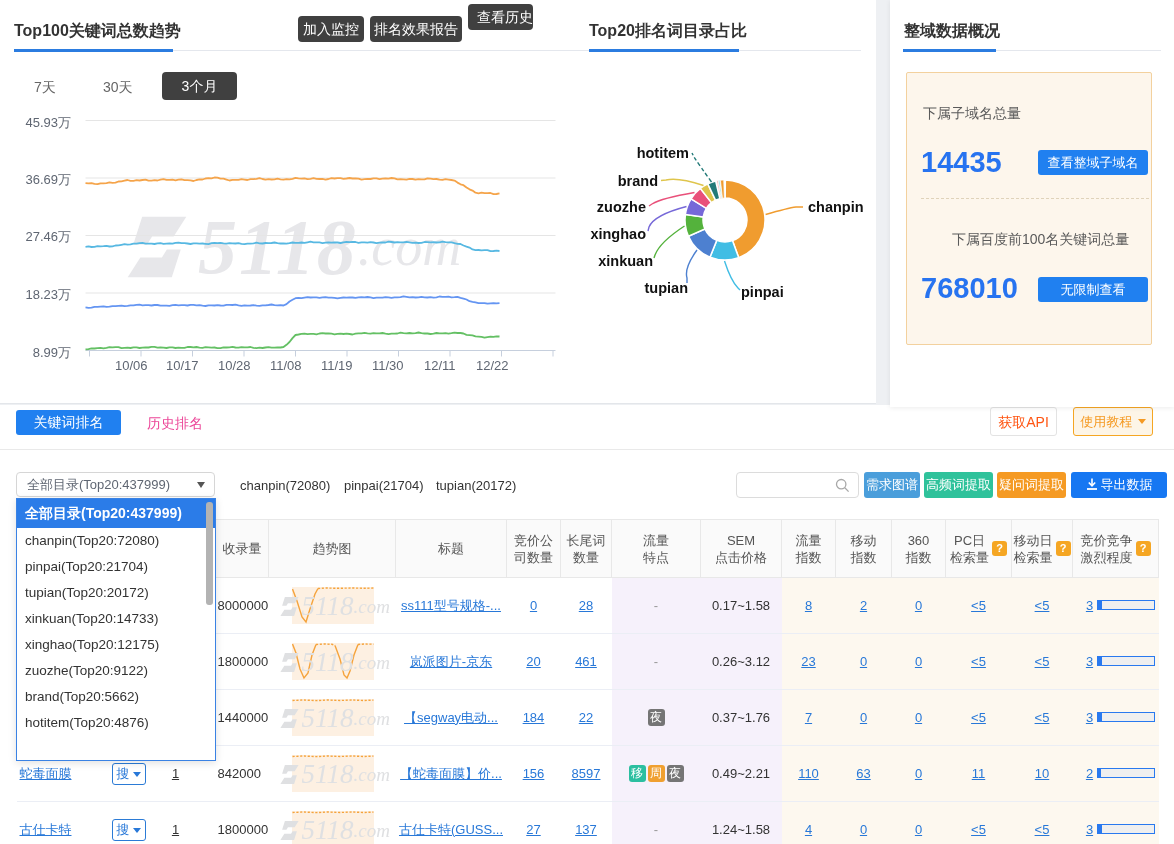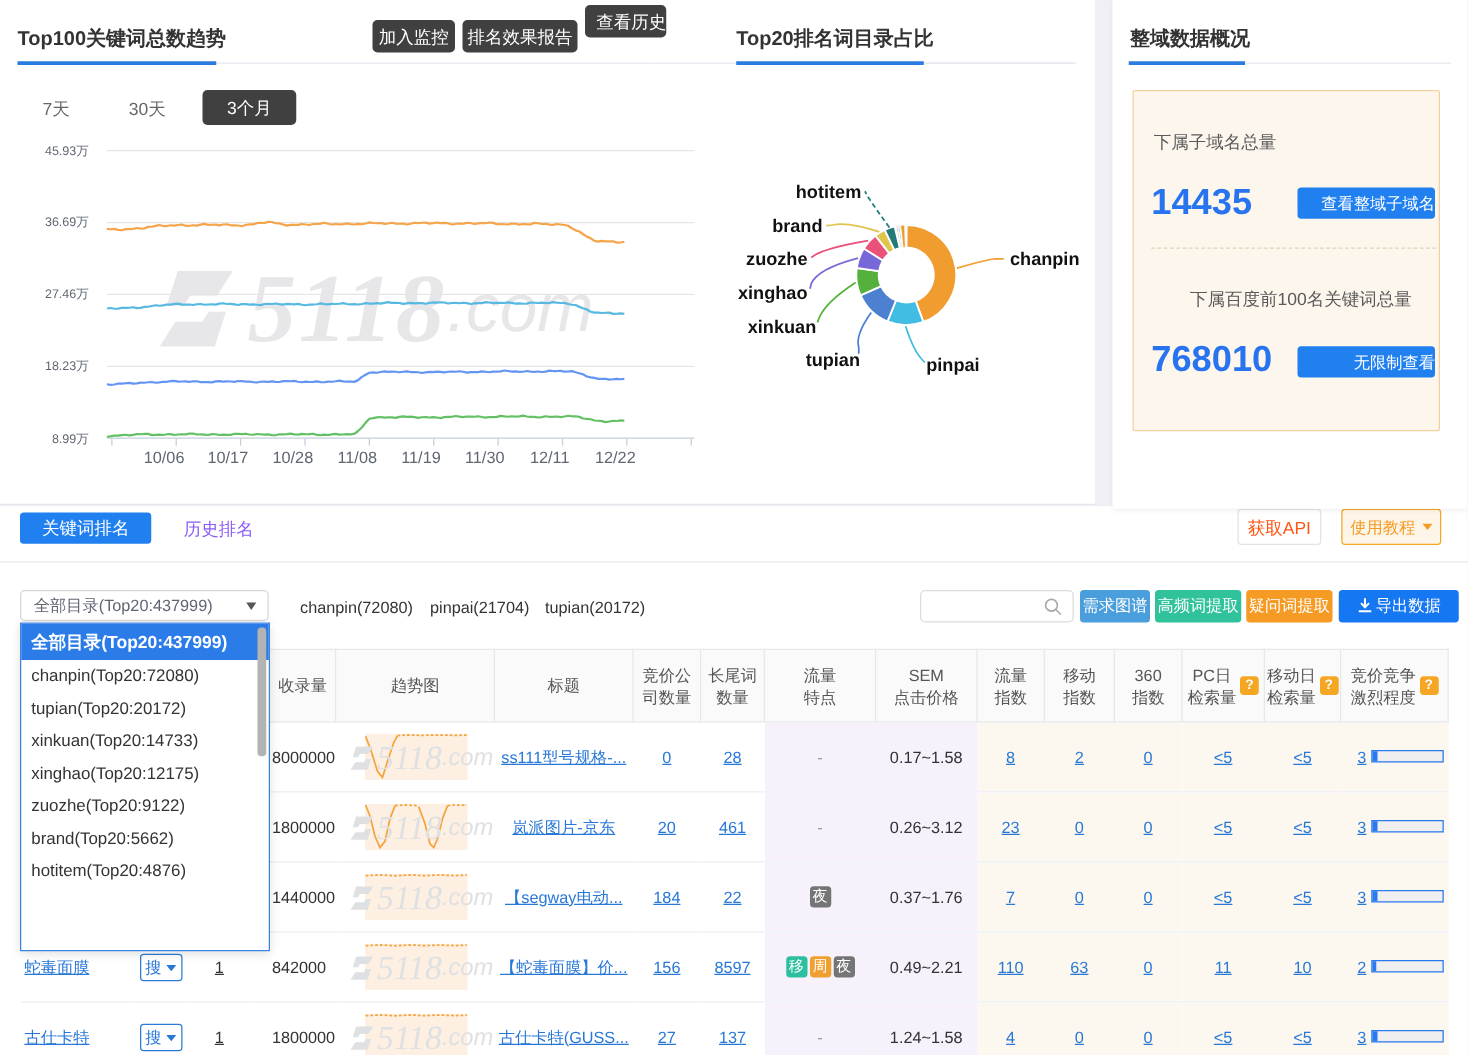--- a/index.html
+++ b/index.html
@@ -9,36 +9,36 @@
   border-bottom:1px solid #e3e6ea; }
 #right-panel { position:absolute; left:890px; top:0; width:284px; height:407px; background:#fff;
   box-shadow:0 1px 5px rgba(0,0,0,.08); z-index:30; }
 #bottom-panel { position:absolute; left:0; top:405px; width:1174px; height:439px; background:#fff; }
 .cardtitle { font-size:16px; font-weight:bold; color:#333; }
 .grayline { position:absolute; height:1px; background:#e4e7ed; }
 .blueline { position:absolute; height:3px; background:#2b7ce0; }
 .btn-blue { position:absolute; background:#404040; color:#fff; font-size:14px; text-align:center;
   border-radius:4px; }
 .xlab { position:absolute; top:358px; width:52px; text-align:left; font-size:13px; color:#5f6672; }
-.ylab { position:absolute; left:0; width:71px; text-align:right; font-size:10px; color:#5f6672; }
+.ylab { position:absolute; left:0; width:71px; text-align:right; font-size:13px; color:#5f6672; }
 .wm { position:absolute; display:flex; align-items:center; color:#e7e7ea; white-space:nowrap; }
 .wmt { font-style:italic; font-weight:bold; font-family:"Liberation Serif",serif; }
-.wmc { font-style:italic; font-family:Liberation Sans, sans-serif; }
+.wmc { font-style:italic; font-family:Liberation Serif, serif; }
 
 .creambox { position:absolute; left:16px; top:72px; width:246px; height:273px; background:#fdf6ec;
   border:1px solid #f3d19e; border-radius:2px; }
 .rp-label { position:absolute; font-size:14px; color:#5a5a5a; }
 .rp-num { position:absolute; font-size:29px; font-weight:bold; color:#2773f0; letter-spacing:0px; }
 .rp-btn { position:absolute; width:110px; height:25px; line-height:25px; background:#2080f0; color:#fff;
-  font-size:13px; text-align:right; border-radius:3px; }
+  font-size:13px; text-align:center; border-radius:3px; }
 .rp-dash { position:absolute; left:31px; top:198px; width:228px; border-top:1px dashed #e0d3ba; }
 
 .pill { position:absolute; left:16px; top:5px; width:105px; height:25px; line-height:25px;
   background:#2080f0; color:#fff; font-size:14px; text-align:center; border-radius:3px; }
-.histtab { position:absolute; left:147px; top:10px; font-size:14px; color:#8b5cf6; }
+.histtab { position:absolute; left:147px; top:10px; font-size:14px; color:#ec4899; }
 .apibtn { position:absolute; left:990px; top:2px; width:67px; height:29px; line-height:28px; background:#fff;
   border:1px solid #e3e3e3; border-radius:3px; color:#ff5512; font-size:14px; text-align:center; }
 .tutbtn { position:absolute; left:1073px; top:2px; width:80px; height:29px; line-height:27px; background:#fdf5e7;
   border:1px solid #f5a623; border-radius:3px; color:#f59a23; font-size:13px; text-align:center; }
 .caret-o { display:inline-block; width:0; height:0; border-left:4px solid transparent;
   border-right:4px solid transparent; border-top:5px solid #f59a23; vertical-align:2px; margin-left:2px; }
 .divline { position:absolute; left:0; top:44px; width:1174px; height:1px; background:#e9e9e9; }
 .cattxt { position:absolute; top:73px; font-size:13px; color:#333; }
 .searchbox { position:absolute; left:736px; top:67px; width:123px; height:26px; border:1px solid #dcdcdc;
   border-radius:4px; background:#fff; }
@@ -475,20 +475,21 @@
             </div>
           </td>
 </tr>
   </tbody>
     </table>
 
   <div id="ddsel">全部目录(Top20:437999)<span class="caret-g"></span></div>
   <div id="ddlist">
       <div class="dd-item sel">全部目录(Top20:437999)</div>
       <div class="dd-item">chanpin(Top20:72080)</div>
+      <div class="dd-item">pinpai(Top20:21704)</div>
       <div class="dd-item">tupian(Top20:20172)</div>
       <div class="dd-item">xinkuan(Top20:14733)</div>
       <div class="dd-item">xinghao(Top20:12175)</div>
       <div class="dd-item">zuozhe(Top20:9122)</div>
       <div class="dd-item">brand(Top20:5662)</div>
       <div class="dd-item">hotitem(Top20:4876)</div>
       <div class="dd-thumb"></div>
     </div>
 </div>
 

